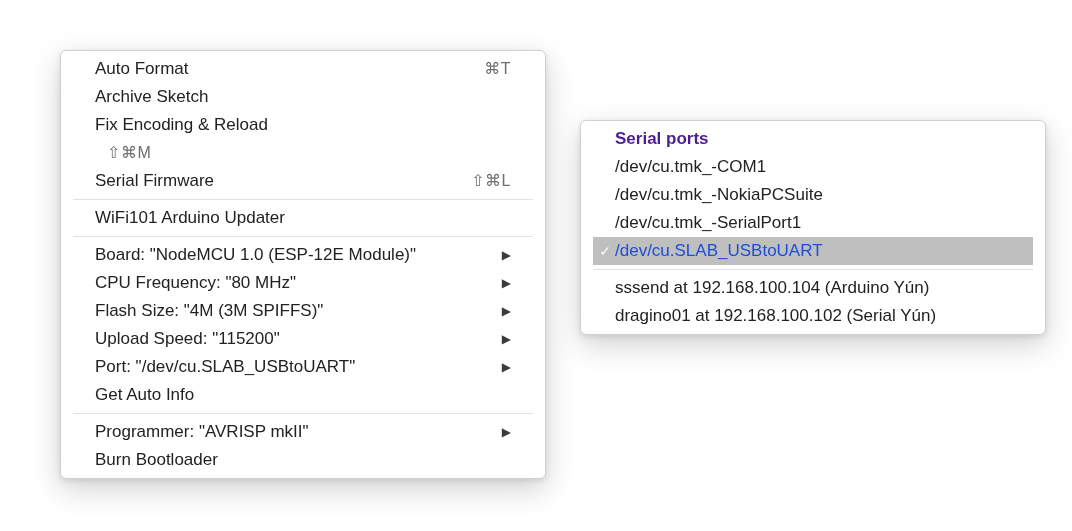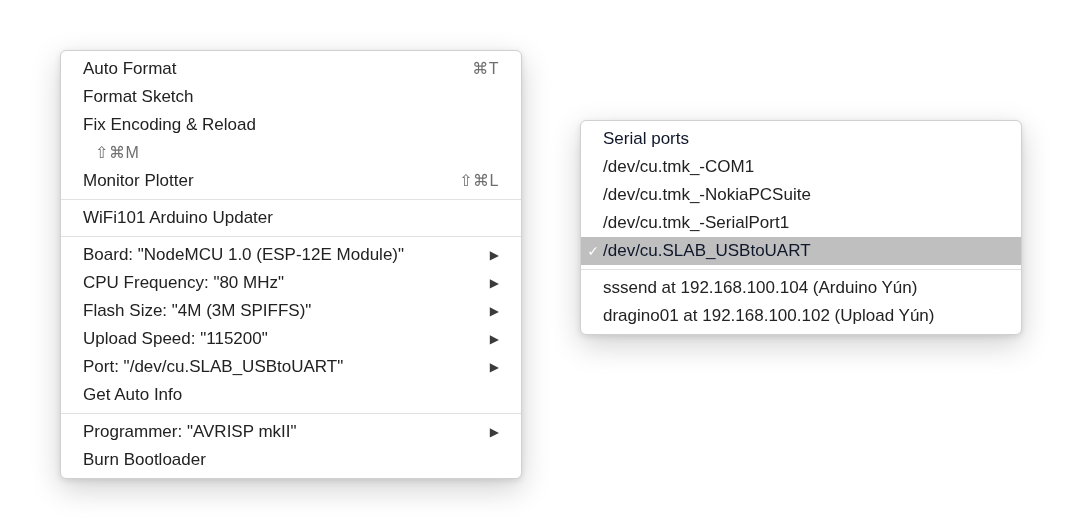--- a/index.html
+++ b/index.html
@@ -12,21 +12,21 @@
     font-size: 17px;
     color: #222;
     position: relative;
   }
   .menu {
     position: absolute;
     background: #fff;
     border: 1px solid #d0d0d0;
     border-radius: 6px;
     box-shadow: 0 10px 30px rgba(0,0,0,0.18), 0 2px 6px rgba(0,0,0,0.10);
-    padding: 4px 0;
+    padding: 4px 12px;
   }
   .menu.left  { left: 60px;  top: 50px;  width: 460px; }
   .menu.right { left: 580px; top: 120px; width: 440px; }
 
   .item {
     display: flex;
     align-items: center;
     padding: 3px 22px;
     line-height: 22px;
     position: relative;
@@ -45,52 +45,53 @@
     letter-spacing: 0.5px;
     padding-left: 12px;
     white-space: nowrap;
   }
   .item .arrow {
     color: #3b3b3b;
     font-size: 12px;
     padding-left: 12px;
   }
   .item.header {
-    color: #0f172a;
+    color: #4c1d95;
+    font-weight: bold;
   }
   .item.selected {
     background: #bfbfbf;
     color: #fff;
   }
-  .item.selected .label { color: #0f172a; }
+  .item.selected .label { color: #1d4ed8; }
   .sep {
     height: 1px;
     background: #e1e1e1;
     margin: 4px 0;
   }
 </style>
 </head>
 <body>
 
 <div class="menu left" id="menu-left">
     <div class="item">
       <span class="label">Auto Format</span>
       <span class="shortcut">⌘T</span>
     </div>
     <div class="item">
-      <span class="label">Format Sketch</span>
+      <span class="label">Archive Sketch</span>
     </div>
     <div class="item">
       <span class="label">Fix Encoding &amp; Reload</span>
     </div>
     <div class="item">
       <span class="shortcut">⇧⌘M</span>
     </div>
     <div class="item">
-      <span class="label">Monitor Plotter</span>
+      <span class="label">Serial Firmware</span>
       <span class="shortcut">⇧⌘L</span>
     </div>
     <div class="sep"></div>
     <div class="item">
       <span class="label">WiFi101 Arduino Updater</span>
     </div>
     <div class="sep"></div>
     <div class="item">
       <span class="label">Board: "NodeMCU 1.0 (ESP-12E Module)"</span>
       <span class="arrow">▶</span>
@@ -143,15 +144,15 @@
       <span class="check">✓</span>
       <span class="label">/dev/cu.SLAB_USBtoUART</span>
     </div>
     <div class="sep"></div>
     <div class="item">
       <span class="check"></span>
       <span class="label">sssend at 192.168.100.104 (Arduino Yún)</span>
     </div>
     <div class="item">
       <span class="check"></span>
-      <span class="label">dragino01 at 192.168.100.102 (Upload Yún)</span>
+      <span class="label">dragino01 at 192.168.100.102 (Serial Yún)</span>
     </div>
   </div>
 
 </body></html>

